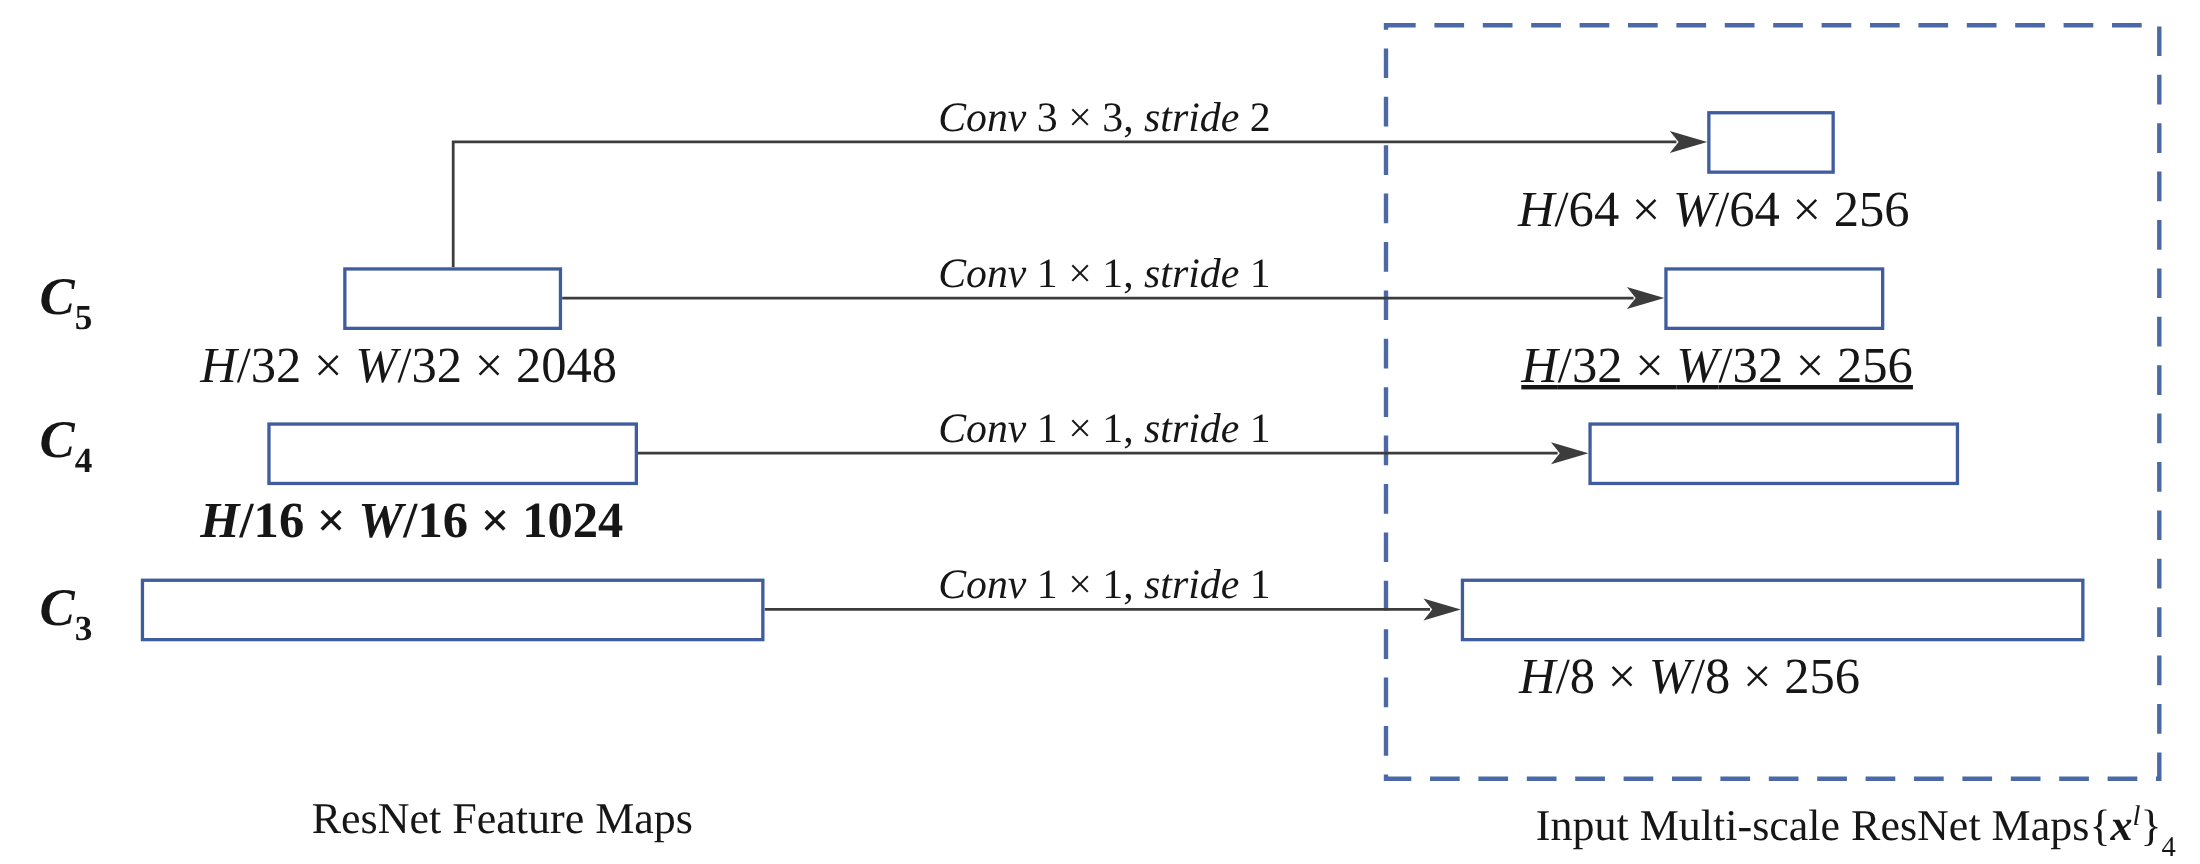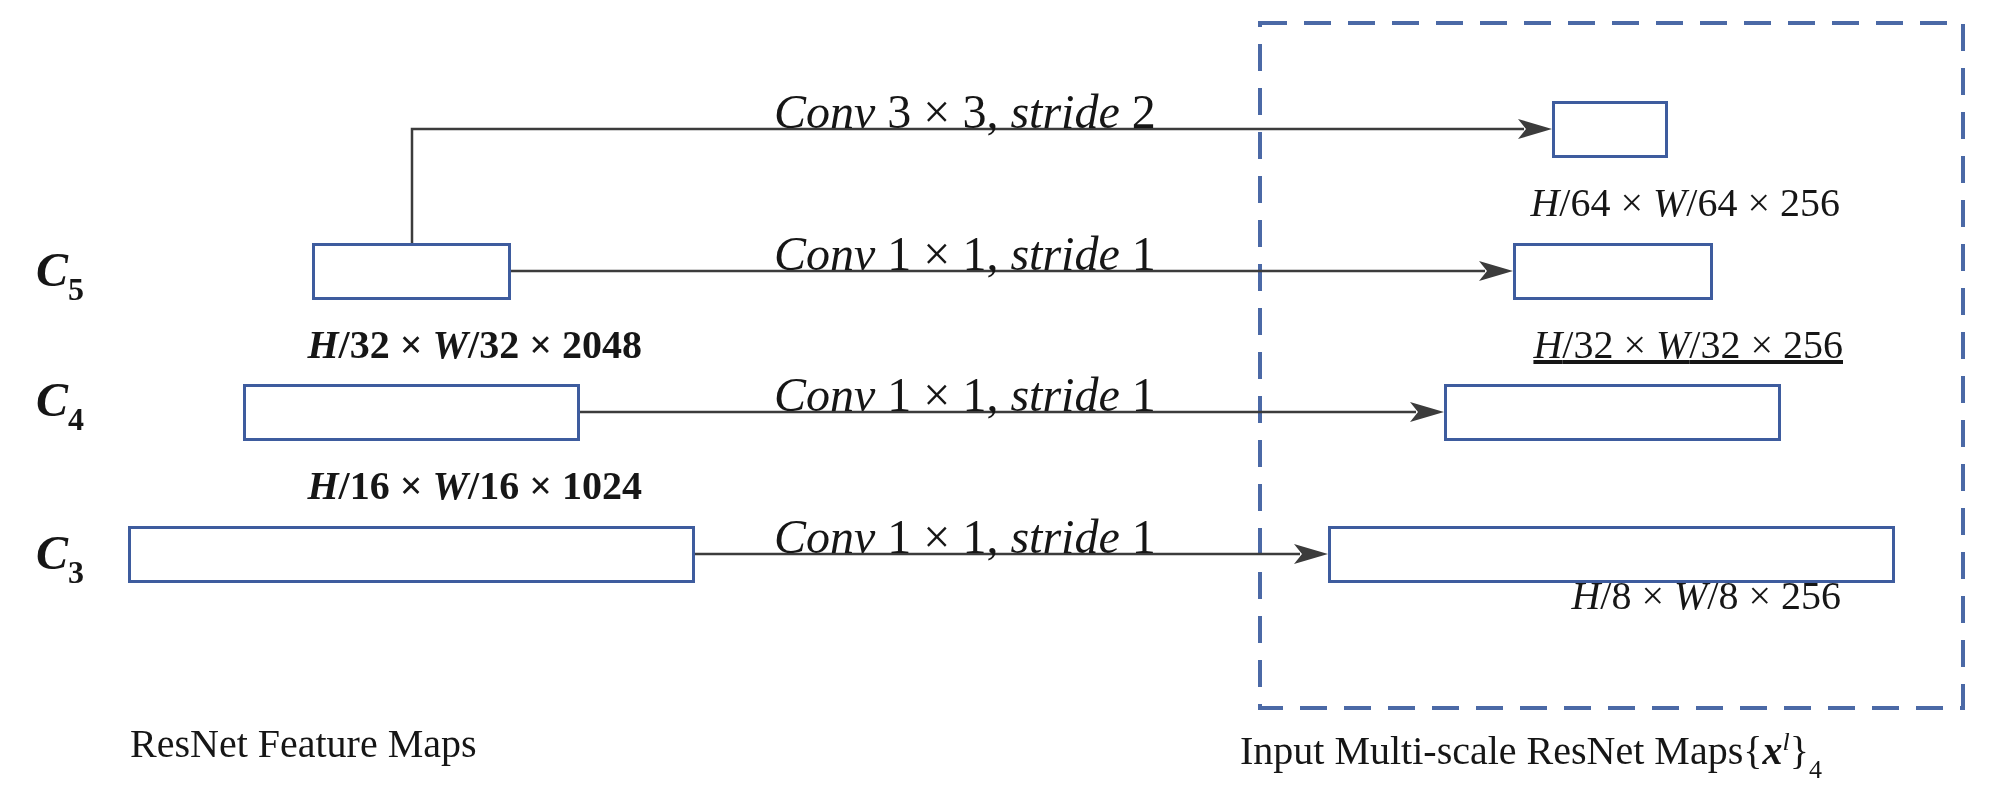--- a/index.html
+++ b/index.html
@@ -30,29 +30,29 @@
     stroke-width:4;
     stroke-dasharray:27 17;
   }
   .fbox{
     position:absolute;
     background:#ffffff;
     border:3px solid var(--box-border);
   }
   .dims{
     position:absolute;
-    font-size:40px;
-    text-align:right;
+    font-size:46px;
+    text-align:left;
     white-space:nowrap;
     line-height:1.05;
-    margin-top:16px;
   }
   .convlabel{
     position:absolute;
-    font-size:48px;
+    font-size:38px;
+    text-align:center;
     white-space:nowrap;
     line-height:1.0;
   }
   .clabel{
     position:absolute;
     font-size:48px;
     font-weight:bold;
     font-style:italic;
     line-height:1.0;
     text-align:right;
@@ -60,21 +60,21 @@
   .clabel sub{
     font-size:32px;
     font-style:normal;
     font-weight:bold;
     line-height:0;
     vertical-align:-14px;
   }
   .caption{
     position:absolute;
     font-size:40px;
-    text-align:left;
+    text-align:right;
     white-space:nowrap;
     line-height:1.1;
   }
   .mathx{font-weight:bold;font-style:italic;}
   .supl{font-size:26px;vertical-align:14px;font-style:italic;}
   .stack{
     display:inline-flex;
     flex-direction:column;
     align-items:flex-start;
     vertical-align:-14px;
@@ -111,26 +111,26 @@
 
   <div class="fbox" style="left:1552px;top:101px;width:116px;height:57px;"></div>
   <div class="fbox" style="left:1513px;top:243px;width:200px;height:57px;"></div>
   <div class="fbox" style="left:1444px;top:384px;width:337px;height:57px;"></div>
   <div class="fbox" style="left:1328px;top:526px;width:567px;height:57px;"></div>
 
   <div class="clabel" style="left:36px;top:246px;"><span>C</span><sub>5</sub></div>
   <div class="clabel" style="left:36px;top:376px;"><span>C</span><sub>4</sub></div>
   <div class="clabel" style="left:36px;top:529px;"><span>C</span><sub>3</sub></div>
 
-  <div class="dims mathify" style="left:182px;top:308px;width:460px;font-weight:bold;"><i>H</i>/32 × <i>W</i>/32 × 2048</div>
+  <div class="dims mathify" style="left:182px;top:308px;width:460px;"><i>H</i>/32 × <i>W</i>/32 × 2048</div>
   <div class="dims mathify" style="left:182px;top:449px;width:460px;font-weight:bold;"><i>H</i>/16 × <i>W</i>/16 × 1024</div>
 
   <div class="dims mathify" style="left:1380px;top:166px;width:460px;"><i>H</i>/64 × <i>W</i>/64 × 256</div>
   <div class="dims mathify" style="left:1383px;top:308px;width:460px;text-decoration:underline;"><i>H</i>/32 × <i>W</i>/32 × 256</div>
-  <div class="dims mathify" style="left:1381px;top:559px;width:460px;"><i>H</i>/8 × <i>W</i>/8 × 256</div>
+  <div class="dims mathify" style="left:1381px;top:591px;width:460px;"><i>H</i>/8 × <i>W</i>/8 × 256</div>
 
   <div class="convlabel mathify" style="left:774px;top:88px;width:460px;"><i>Conv</i> 3 × 3, <i>stride</i> 2</div>
   <div class="convlabel mathify" style="left:774px;top:230px;width:460px;"><i>Conv</i> 1 × 1, <i>stride</i> 1</div>
   <div class="convlabel mathify" style="left:774px;top:371px;width:460px;"><i>Conv</i> 1 × 1, <i>stride</i> 1</div>
   <div class="convlabel mathify" style="left:774px;top:513px;width:460px;"><i>Conv</i> 1 × 1, <i>stride</i> 1</div>
 
   <div class="caption" style="left:130px;top:722px;width:500px;">ResNet Feature Maps</div>
 
   <div class="caption" style="left:1240px;top:728px;width:760px;"><span>Input Multi-scale ResNet Maps</span><span>{</span><span class="mathx">x</span><span class="supl">l</span><span>}</span><span class="stack">
         <span class="s-top">4</span>

